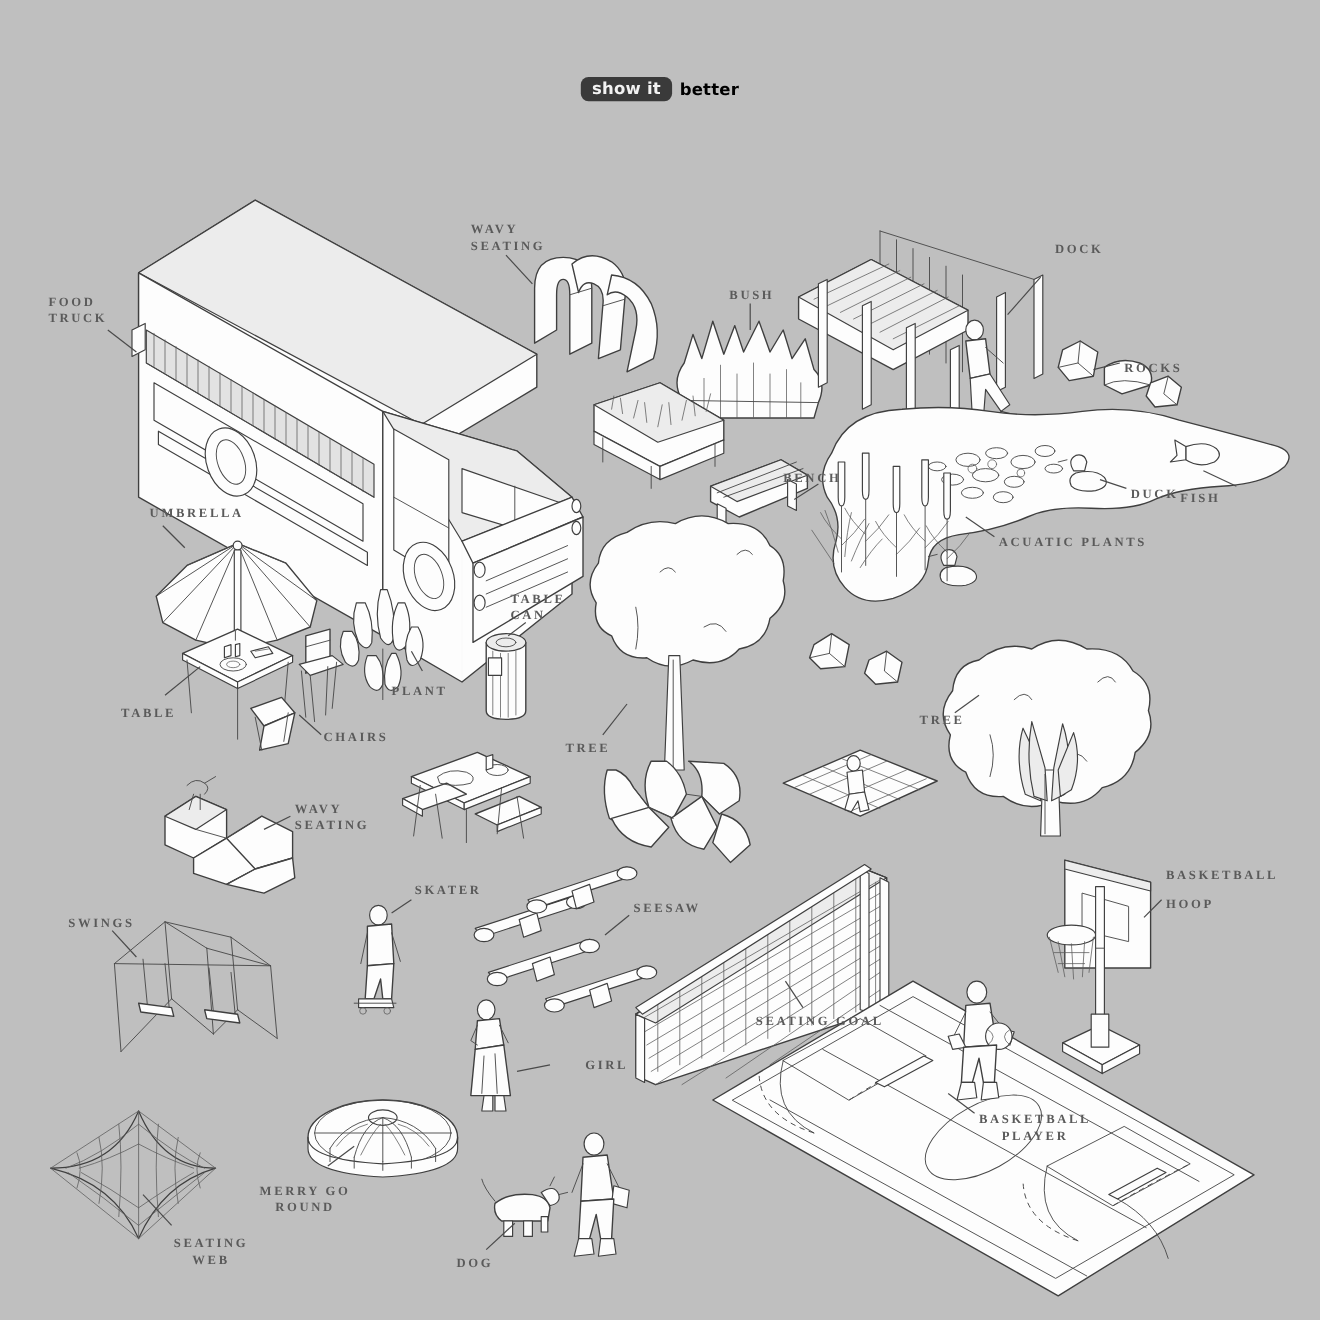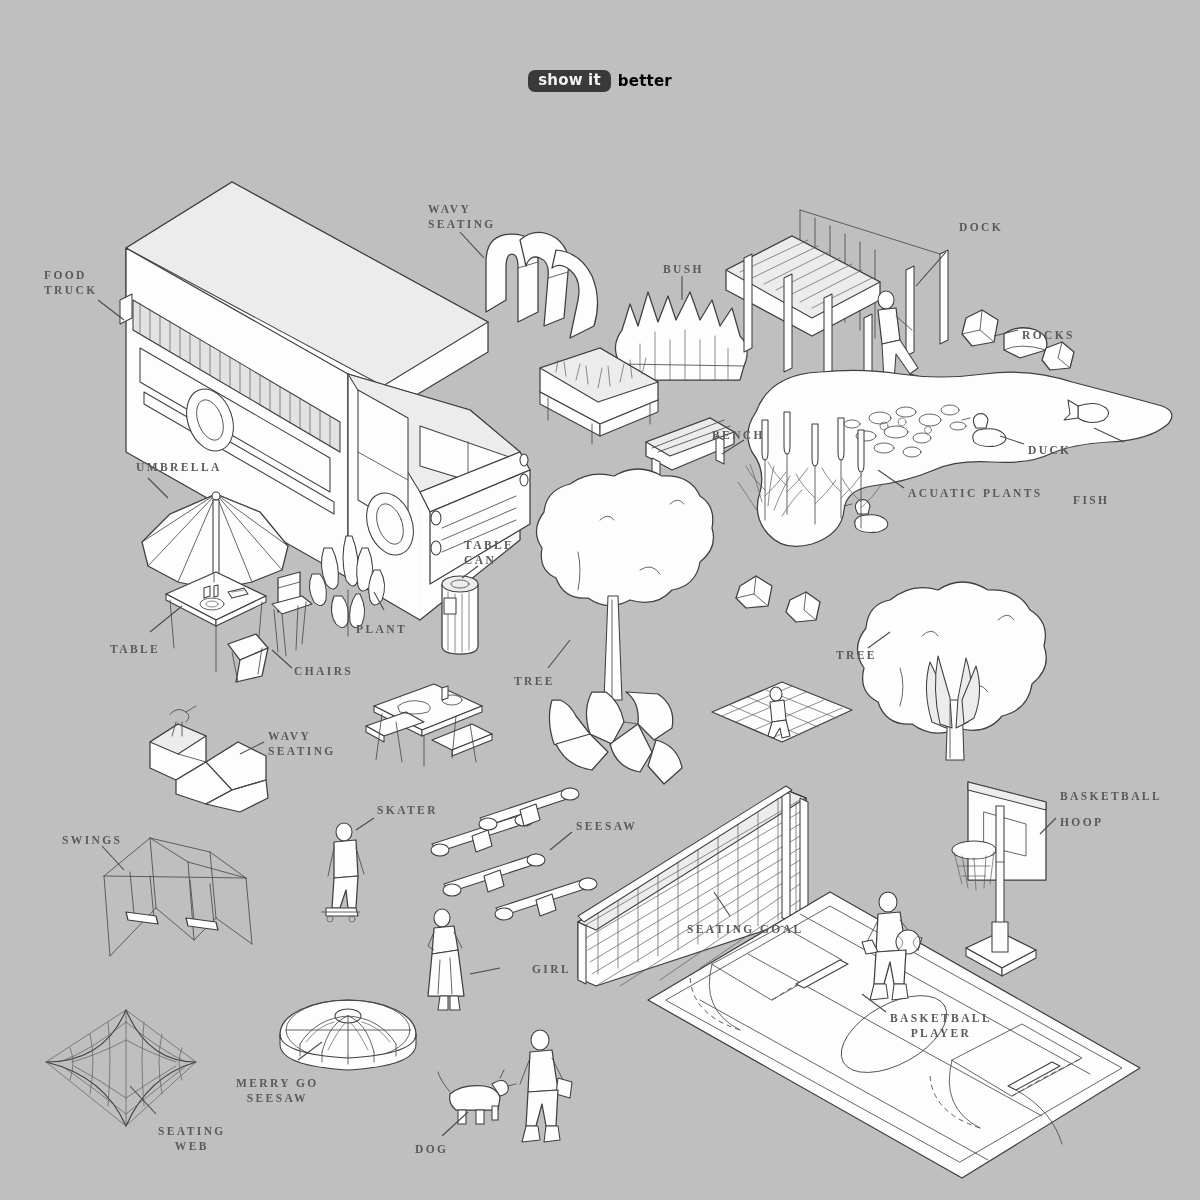--- a/index.html
+++ b/index.html
@@ -813,21 +813,21 @@
   </svg>
 
   <div>
     <div class="lbl" style="left:44px;  top:268px;">FOOD
 TRUCK</div>
     <div class="lbl" style="left:428px; top:202px;">WAVY
 SEATING</div>
     <div class="lbl" style="left:663px; top:262px;">BUSH</div>
     <div class="lbl" style="left:943px; top:220px;margin-left:16px;">DOCK</div>
     <div class="lbl" style="left:1022px;top:313px;margin-top:15px;">ROCKS</div>
-    <div class="lbl" style="left:1073px;top:446px;margin-top:47px;">FISH</div>
+    <div class="lbl" style="left:1073px;top:446px;">FISH</div>
     <div class="lbl" style="left:1028px;top:443px;">DUCK</div>
     <div class="lbl" style="left:908px; top:486px;">ACUATIC PLANTS</div>
     <div class="lbl" style="left:712px; top:428px;">BENCH</div>
     <div class="lbl" style="left:92px;  top:460px;margin-left:44px;">UMBRELLA</div>
     <div class="lbl" style="left:110px; top:642px;">TABLE</div>
     <div class="lbl" style="left:294px; top:664px;">CHAIRS</div>
     <div class="lbl" style="left:356px; top:622px;">PLANT</div>
     <div class="lbl" style="left:464px; top:538px;">TABLE
 CAN</div>
     <div class="lbl" style="left:514px; top:674px;">TREE</div>
@@ -838,19 +838,19 @@
     <div class="lbl" style="left:576px; top:819px;">SEESAW</div>
     <div class="lbl" style="left:62px;  top:833px;">SWINGS</div>
     <div class="lbl" style="left:532px; top:962px;">GIRL</div>
     <div class="lbl" style="left:687px; top:922px;">SEATING GOAL</div>
     <div class="lbl" style="left:1060px;top:790px; line-height:13px;">BASKETBALL
 
 HOOP</div>
     <div class="lbl ta-c" style="left:890px;top:1011px;">BASKETBALL
 PLAYER</div>
     <div class="lbl ta-c" style="left:236px;top:1076px;">MERRY GO
-SEESAW</div>
+ROUND</div>
     <div class="lbl ta-c" style="left:158px;top:1124px;">SEATING
 WEB</div>
     <div class="lbl" style="left:415px; top:1142px;">DOG</div>
   </div>
 
 </div>
 
 </body></html>

